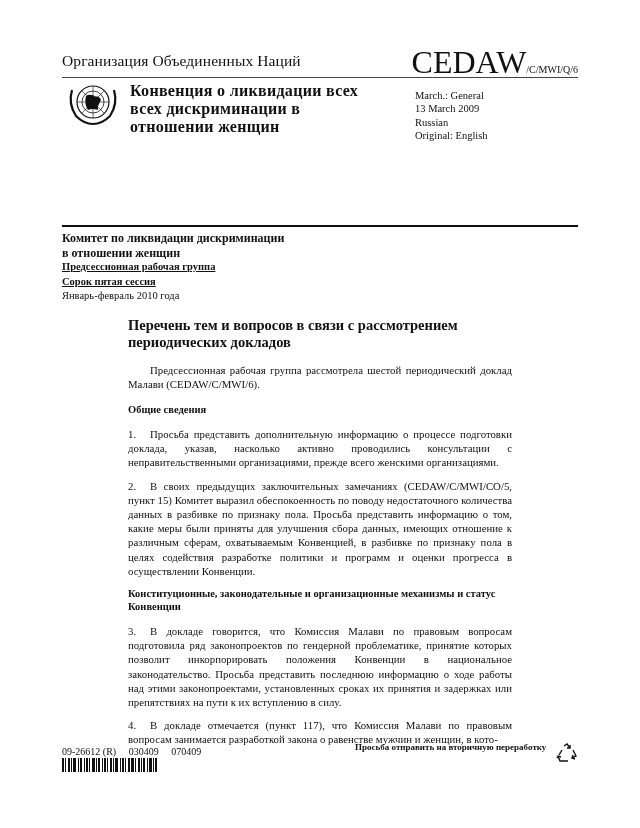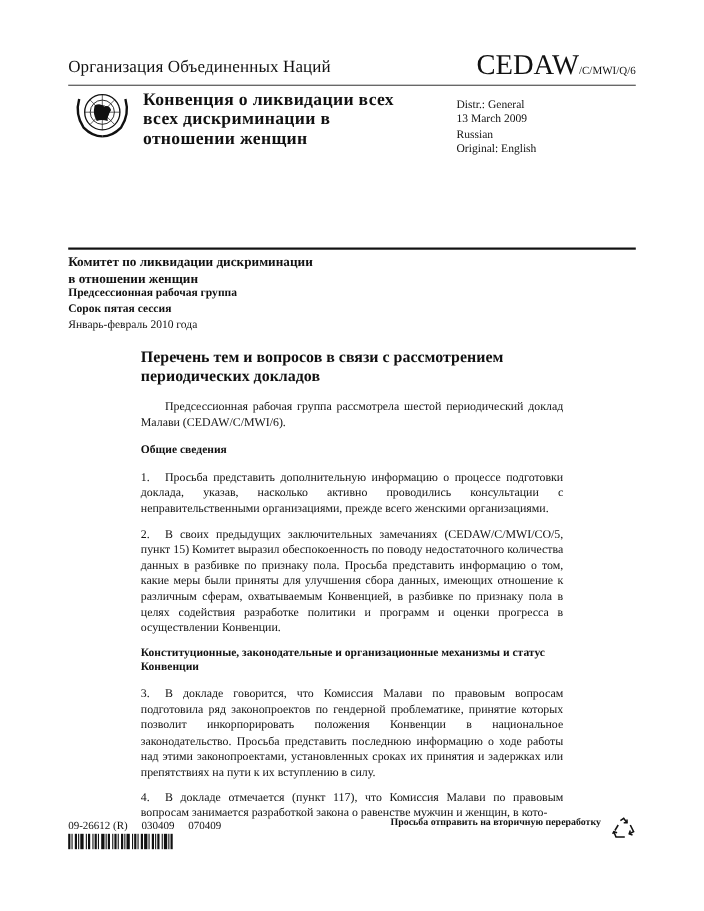--- a/index.html
+++ b/index.html
@@ -1,30 +1,30 @@
 <!DOCTYPE html>
 <html><head>
 <meta charset="utf-8">
 <style>
   html, body { margin: 0; padding: 0; background: #ffffff; }
   body { width: 640px; height: 828px; position: relative; overflow: hidden;
          font-family: "Liberation Serif", "DejaVu Serif", serif; color: #111; }
   .abs { position: absolute; }
   .org-name { left: 62px; top: 52px; font-size: 15.5px; letter-spacing: 0.1px; }
   .symbol { right: 62px; top: 44px; white-space: nowrap; }
-  .symbol .big { font-size: 26px; }
+  .symbol .big { font-size: 32px; }
   .symbol .small { font-size: 10px; }
   .rule-thin { left: 62px; top: 77px; width: 516px; height: 1px; background: #444; }
   .emblem { left: 64px; top: 80px; width: 58px; height: 48px; }
   .conv-title { left: 130px; top: 82px; font-size: 16px; font-weight: bold; line-height: 18px; letter-spacing: 0.3px; }
   .distr { left: 415px; top: 89px; font-size: 10.5px; line-height: 13.3px; }
   .rule-thick { left: 62px; top: 225px; width: 516px; height: 2px; background: #111; }
   .committee { left: 62px; top: 231px; font-size: 11.5px; line-height: 14.6px; }
   .committee .b1 { font-weight: bold; font-size: 12px; }
-  .committee .b2 { font-weight: bold; font-size: 10.5px; }
+  .committee .b2 { font-weight: bold; font-size: 10.5px; text-decoration: underline; }
   .committee .n { font-size: 10.5px; }
   .main { left: 128px; top: 317px; width: 384px; }
   .main h1 { font-size: 14.5px; font-weight: bold; line-height: 17px; margin: 0 0 12px 0; }
   .main h2 { font-size: 13px; font-weight: bold; margin: 0 0 12px 0; }
   .main p { font-size: 10.8px; line-height: 14.2px; margin: 0 0 9px 0; text-align: justify; }
   .main p.intro { text-indent: 22px; margin-bottom: 12px; }
   .main h3 { font-size: 10.5px; font-weight: bold; margin: 0 0 10px 0; line-height: 13.5px; }
   .main p .num { display: inline-block; width: 22px; }
   .footer-left { left: 62px; top: 746px; font-size: 10px; }
   .footer-left .codes span { margin-right: 10px; }
@@ -61,21 +61,21 @@
   </svg>
 </div>
 
 <div class="abs conv-title">
   <div>Конвенция о ликвидации всех</div>
   <div>всех дискриминации в</div>
   <div>отношении женщин</div>
 </div>
 
 <div class="abs distr">
-  <div>Distr.: General</div>
+  <div>March.: General</div>
   <div>13 March 2009</div>
   <div>Russian</div>
   <div>Original: English</div>
 </div>
 
 <div class="abs rule-thick"></div>
 
 <div class="abs committee">
   <div class="b1">Комитет по ликвидации дискриминации</div>
   <div class="b1">в отношении женщин</div>

